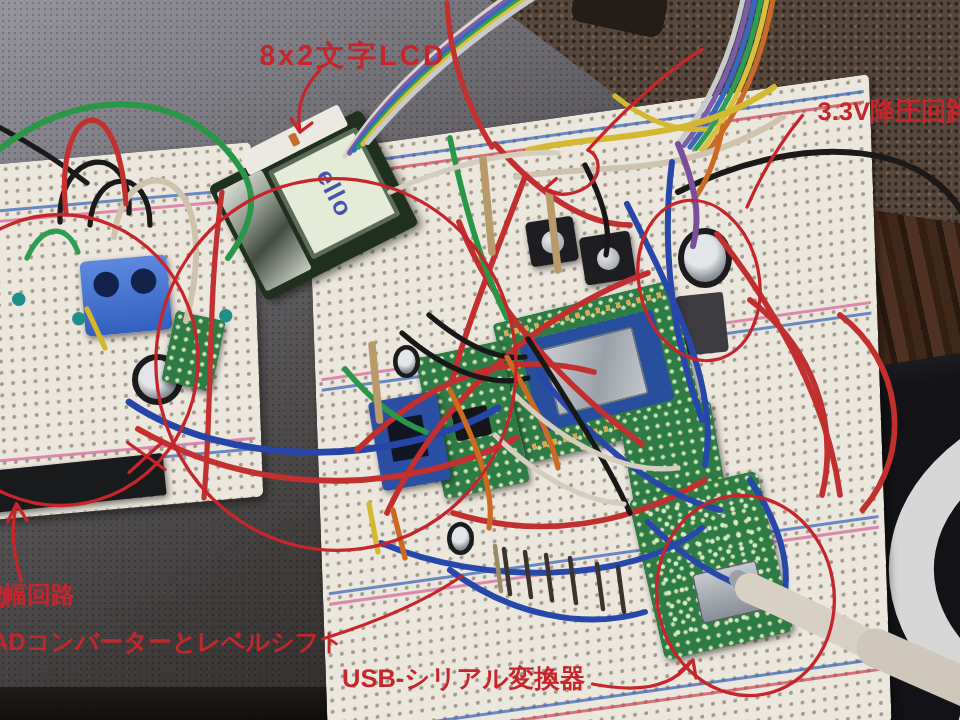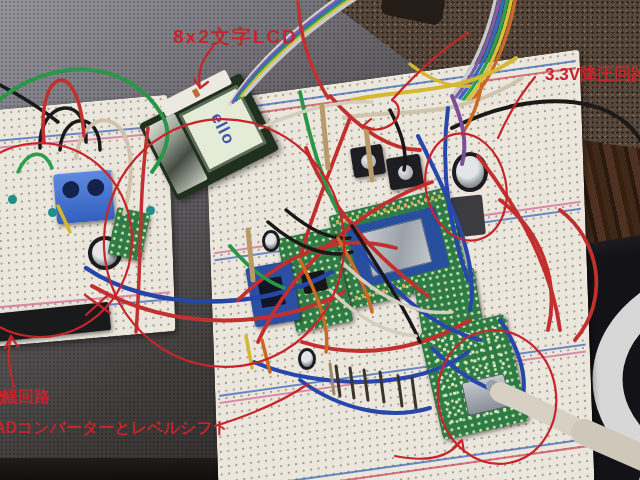--- a/index.html
+++ b/index.html
@@ -267,13 +267,14 @@
       <path d="M395,456 C425,462 448,458 460,442"></path>
       <path d="M462,440 L453,448 M462,440 L464,452"></path>
       <ellipse cx="497" cy="397" rx="59" ry="67" transform="rotate(-10 497 397)"></ellipse>
     </g>
   </svg>
 
   <div class="ann ann-lcd">8x2文字LCD</div>
   <div class="ann ann-step">3.3V降圧回路</div>
   <div class="ann ann-amp">増幅回路</div>
   <div class="ann ann-adc">ADコンバーターとレベルシフト</div>
+  <div class="ann ann-usb">USB-シリアル変換器</div>
 </div>
 
 </body></html>

